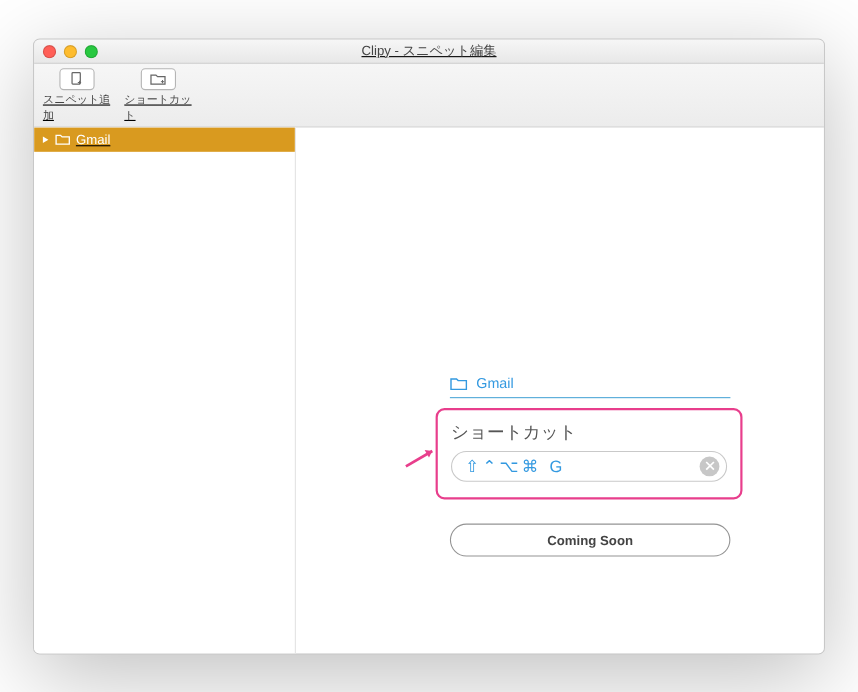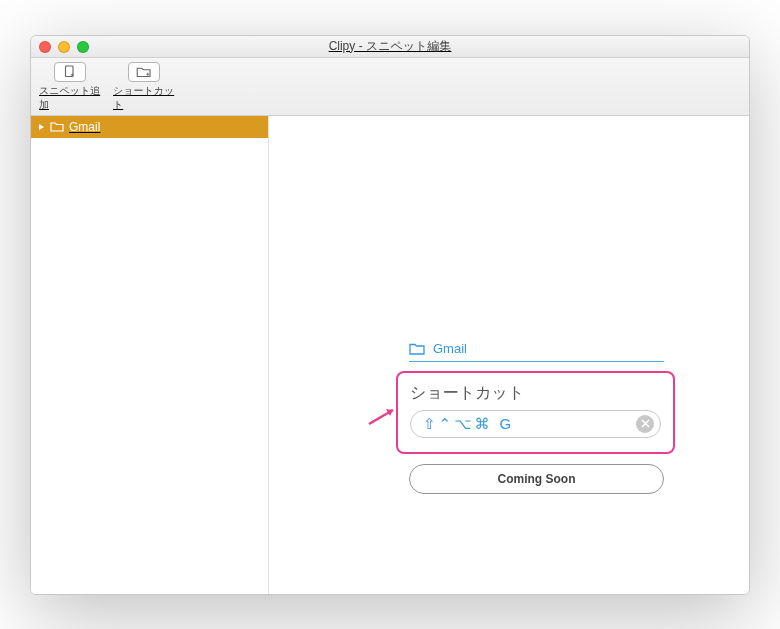--- a/index.html
+++ b/index.html
@@ -24,21 +24,21 @@
 .sb-item .folder { width: 14px; height: 11px; }
 .content { flex: 1; position: relative; }
 .name-row { position: absolute; left: 140px; top: 225px; width: 255px; display: flex; align-items: center; gap: 8px; border-bottom: 1px solid #4fa8d8; padding-bottom: 5px; color: #3399e0; font-size: 13px; }
 .name-row .folder-ic { width: 16px; height: 13px; }
 .shortcut-box { position: absolute; left: 127px; top: 255px; width: 279px; padding: 10px 12px 14px; border: 2.5px solid #e83e8c; border-radius: 8px; }
 .label { font-size: 16px; color: #555; margin-bottom: 6px; }
 .sc-field { display: flex; align-items: center; height: 28px; border: 1px solid #c9c9c9; border-radius: 14px; padding: 0 6px 0 12px; background: #fff; }
 .sc-text { flex: 1; color: #3399e0; font-size: 15px; letter-spacing: 3px; font-weight: 500; }
 .clear { width: 18px; height: 18px; border-radius: 50%; background: #c7c7c7; display: flex; align-items: center; justify-content: center; color: #fff; font-size: 11px; font-weight: bold; }
 .share { position: absolute; left: 140px; top: 340px; width: 255px; }
-.cs-btn { margin-top: 8px; height: 30px; border: 1px solid #949494; border-radius: 15px; display: flex; align-items: center; justify-content: center; font-size: 12px; font-weight: 600; color: #444; background: #fff; }
+.cs-btn { margin-top: 20px; height: 30px; border: 1px solid #949494; border-radius: 15px; display: flex; align-items: center; justify-content: center; font-size: 12px; font-weight: 600; color: #444; background: #fff; }
 .arrow { position: absolute; left: 98px; top: 288px; pointer-events: none; color: #e83e8c; }
 </style>
 </head>
 <body>
 
 <div class="frame">
 <div class="window">
 
   <div class="titlebar">
     <div class="traffic">

